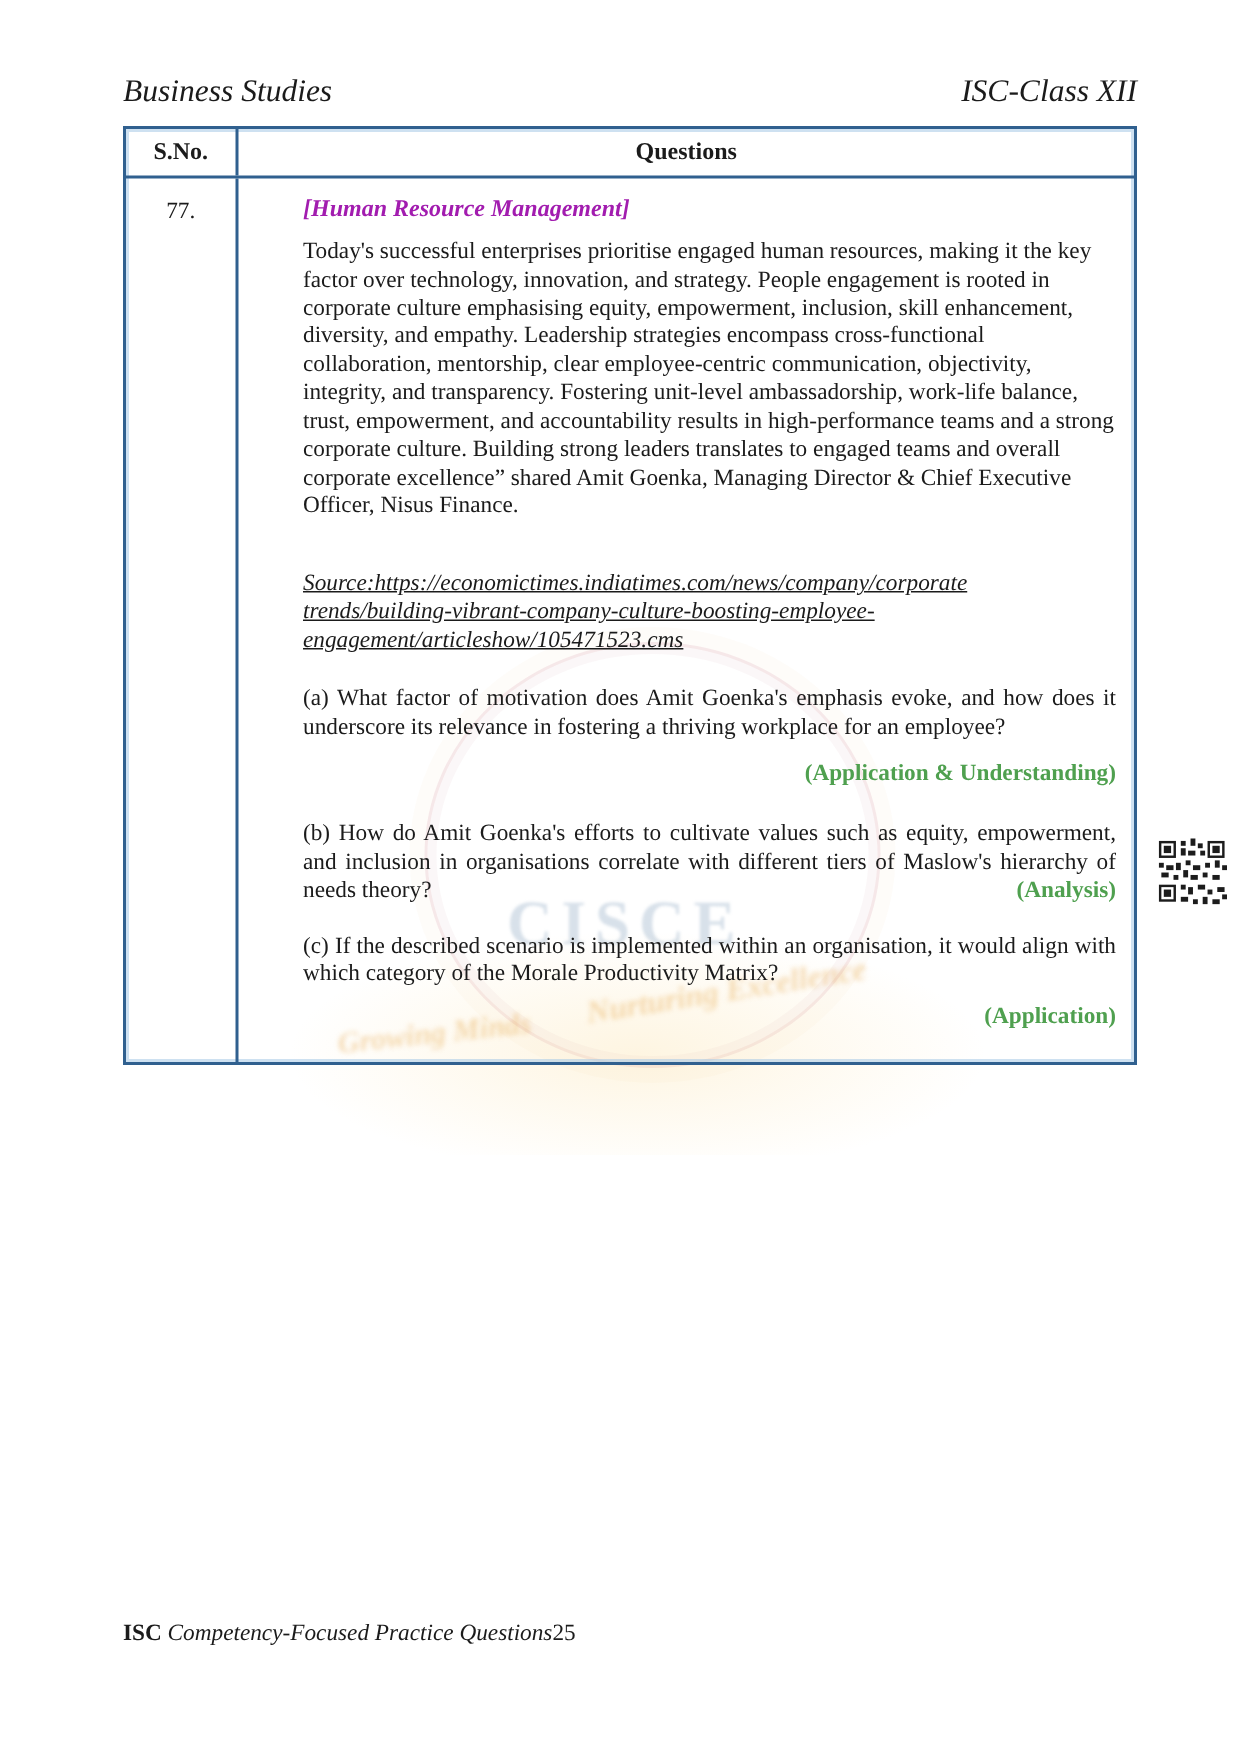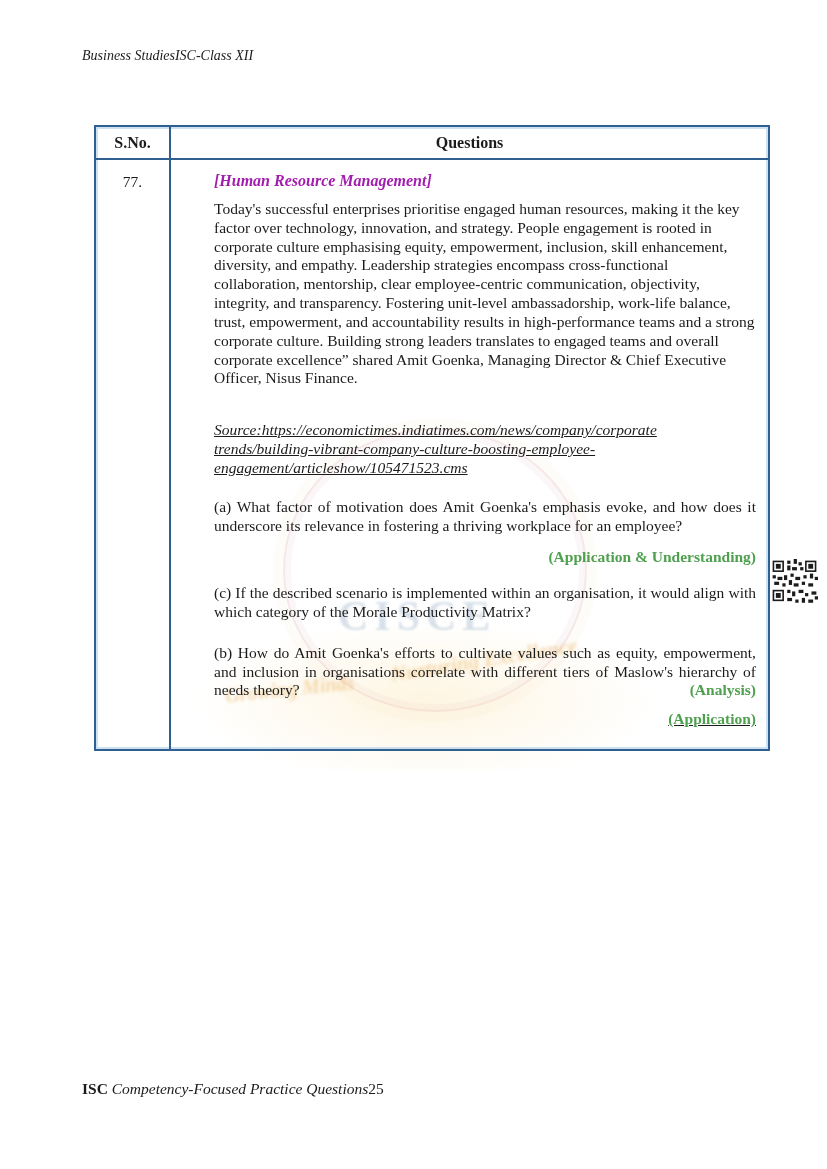--- a/index.html
+++ b/index.html
@@ -25,35 +25,34 @@
   }
   .wm-slogan{
     position:absolute;color:rgba(228,160,60,0.38);font-style:italic;font-weight:bold;
     filter:blur(1.6px);white-space:nowrap;
   }
   .wm-slogan.s1{left:225px;top:678px;font-size:20px;transform:rotate(-6deg);}
   .wm-slogan.s2{left:390px;top:648px;font-size:21px;transform:rotate(-9deg);}
   
   .hdr{
     position:absolute;left:82px;top:48px;width:676px;display:flex;
-    font-style:italic;font-size:14px;z-index:2;
+    justify-content:space-between;font-style:italic;font-size:21px;z-index:2;
   }
   .ftr{
     position:absolute;left:82px;top:1080px;width:676px;display:flex;
     font-size:15.5px;z-index:2;
   }
   .ftr .bold{font-weight:bold;}
   .ftr .ital{font-style:italic;}
   .pgnum{font-weight:normal;}
   
   .qtable{
-    position:absolute;left:94px;top:84px;width:676px;height:626px;z-index:1;
+    position:absolute;left:82px;top:84px;width:676px;height:626px;z-index:1;
     border:2.5px solid #30608f;box-sizing:border-box;background:transparent;
     box-shadow:inset 0 0 0 2px rgba(165,200,230,0.55);
-    margin-top:41px;
   }
   .trow{display:flex;box-sizing:border-box;}
   .thead{height:33px;border-bottom:2px solid #30608f;font-weight:bold;font-size:16px;}
   .c-sno{
     width:75px;flex:0 0 75px;border-right:2px solid #30608f;display:flex;
     align-items:center;justify-content:center;box-sizing:border-box;
   }
   .c-q{flex:1;display:flex;align-items:center;justify-content:center;box-sizing:border-box;}
   .tbody{height:591px;font-size:15.5px;gap:32px;}
   .tbody .c-sno{align-items:flex-start;justify-content:center;padding-top:13px;}
@@ -100,26 +99,26 @@
       <p class="para">Today's successful enterprises prioritise engaged human resources, making it the key factor over technology, innovation, and strategy. People engagement is rooted in corporate culture emphasising equity, empowerment, inclusion, skill enhancement, diversity, and empathy. Leadership strategies encompass cross-functional collaboration, mentorship, clear employee-centric communication, objectivity, integrity, and transparency. Fostering unit-level ambassadorship, work-life balance, trust, empowerment, and accountability results in high-performance teams and a strong corporate culture. Building strong leaders translates to engaged teams and overall corporate excellence” shared Amit Goenka, Managing Director &amp; Chief Executive Officer, Nisus Finance.</p>
       <p class="source">
         <span class="u">Source:https://economictimes.indiatimes.com/news/company/corporate</span><br>
         <span class="u">trends/building-vibrant-company-culture-boosting-employee-</span><br>
         <span class="u">engagement/articleshow/105471523.cms</span>
       </p>
       <p class="qa">(a) What factor of motivation does Amit Goenka's emphasis evoke, and how does it underscore its relevance in fostering a thriving workplace for an employee?</p>
       <p class="tagline">
         <span class="tag">(Application &amp; Understanding)</span>
       </p>
-      <p class="qa" style="margin-top:18px;">(c) If the described scenario is implemented within an organisation, it would align with which category of the Morale Productivity Matrix?</p>
       <p class="qa" style="margin-top:22px;">
         <span>(b) How do Amit Goenka's efforts to cultivate values such as equity, empowerment, and inclusion in organisations correlate with different tiers of Maslow's hierarchy of needs theory?</span>
         <span class="tag inline">(Analysis)</span>
       </p>
-      <p class="tagline" style="margin-top:10px;text-decoration:underline;">
+      <p class="qa" style="margin-top:18px;">(c) If the described scenario is implemented within an organisation, it would align with which category of the Morale Productivity Matrix?</p>
+      <p class="tagline" style="margin-top:10px;">
         <span class="tag">(Application)</span>
       </p>
     </div>
   </div>
 </div>
 
 <svg class="qr" viewBox="0 0 29 29" xmlns="http://www.w3.org/2000/svg">
   <rect x="0" y="0" width="29" height="29" fill="#ffffff"></rect>
   <g fill="#1c1c1c">
     <rect x="1" y="1" width="7" height="7"></rect>

